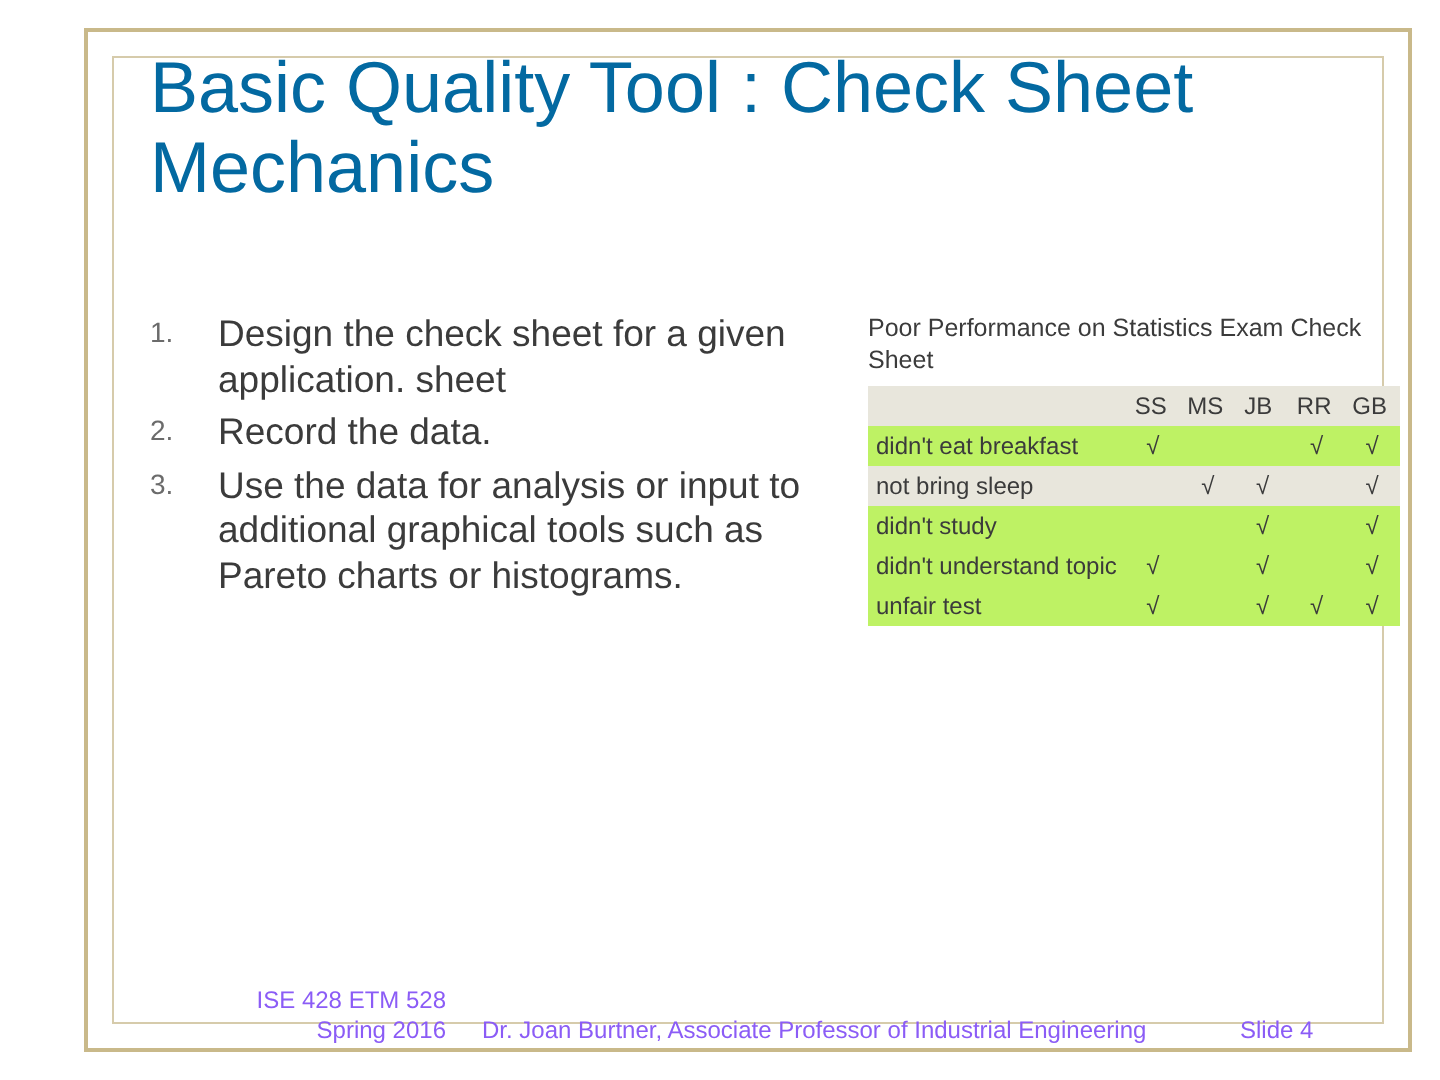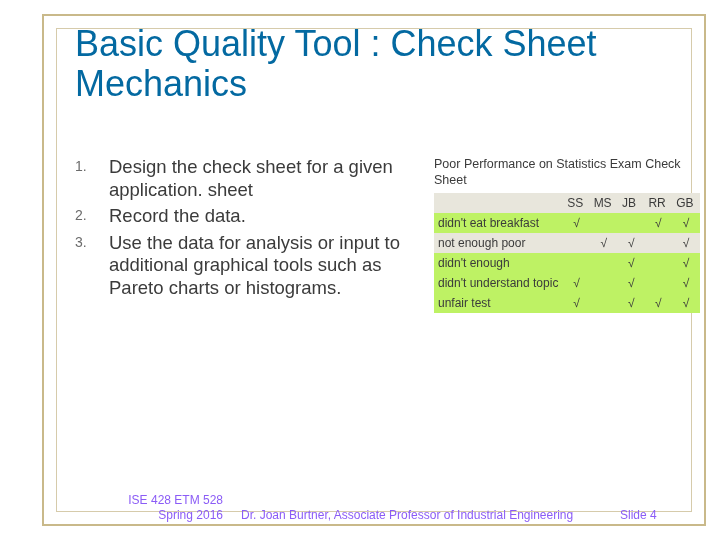--- a/index.html
+++ b/index.html
@@ -140,29 +140,29 @@
       </tr>
       <tr class="base">
         <td class="rowhead">didn't eat breakfast</td>
         <td class="cell">√</td>
         <td class="cell"></td>
         <td class="cell"></td>
         <td class="cell">√</td>
         <td class="cell">√</td>
       </tr>
       <tr class="alt">
-        <td class="rowhead">not enough poor</td>
+        <td class="rowhead">not bring sleep</td>
         <td class="cell"></td>
         <td class="cell">√</td>
         <td class="cell">√</td>
         <td class="cell"></td>
         <td class="cell">√</td>
       </tr>
       <tr class="base">
-        <td class="rowhead">didn't enough</td>
+        <td class="rowhead">didn't study</td>
         <td class="cell"></td>
         <td class="cell"></td>
         <td class="cell">√</td>
         <td class="cell"></td>
         <td class="cell">√</td>
       </tr>
       <tr class="base">
         <td class="rowhead">didn't understand topic</td>
         <td class="cell">√</td>
         <td class="cell"></td>

